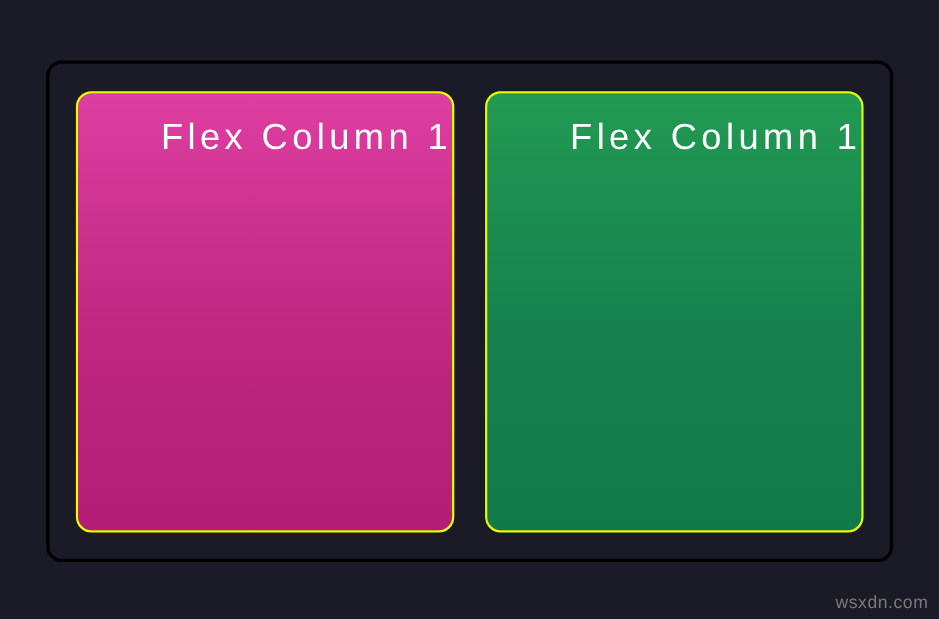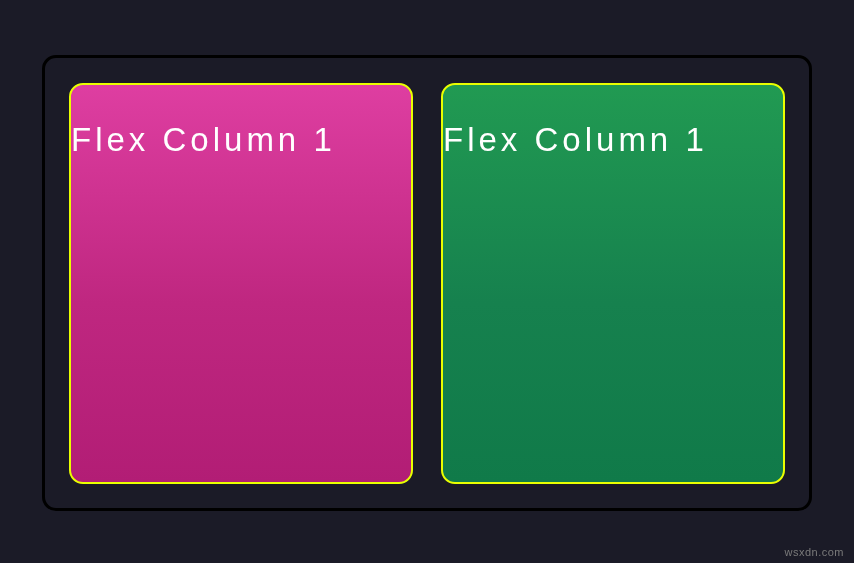--- a/index.html
+++ b/index.html
@@ -26,40 +26,40 @@
       background: #1b1b27;
       display: flex;
       flex-direction: row;
       padding: 25px 24px 24px 24px;
       gap: 28px;
     }
     .flex-col {
       flex: 1;
       border: 2px solid #e9ff00;
       border-radius: 14px;
-      padding-top: 36px;
-      text-align: left;
+      padding-top: 20px;
+      text-align: right;
     }
     .col1 {
       background: linear-gradient(180deg, #de3ea1 0%, #bf2780 55%, #b21d75 100%);
     }
     .col2 {
       background: linear-gradient(180deg, #219a52 0%, #16814e 55%, #107a49 100%);
     }
     .col-label {
       color: #ffffff;
       font-size: 33px;
       font-weight: 400;
       letter-spacing: 4px;
     }
     .watermark {
       position: absolute;
       bottom: 5px;
       right: 10px;
-      font-size: 11px;
+      font-size: 16px;
       color: #7a7a7a;
       letter-spacing: 0.5px;
     }
   </style>
 </head>
 <body>
 
 <div class="outer-container">
   <div class="flex-col col1">
     <div class="col-label">Flex Column 1</div>

